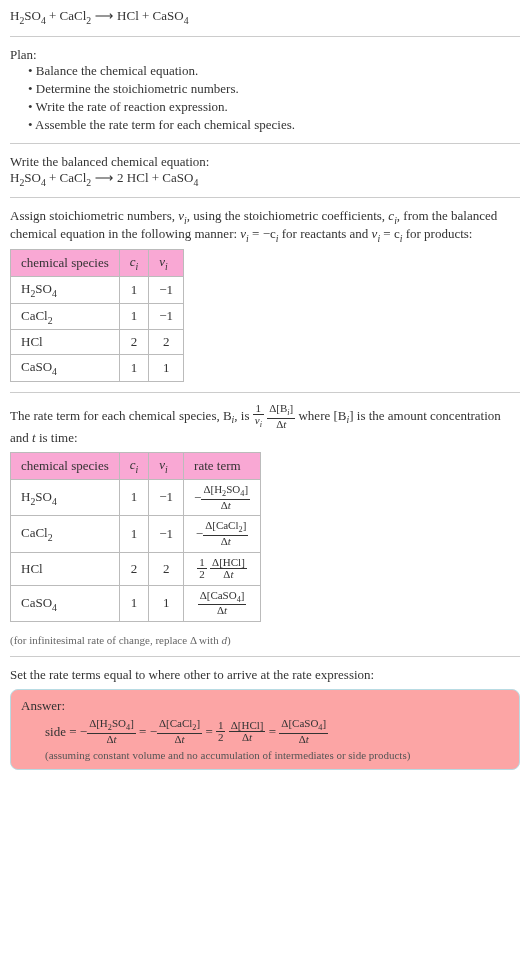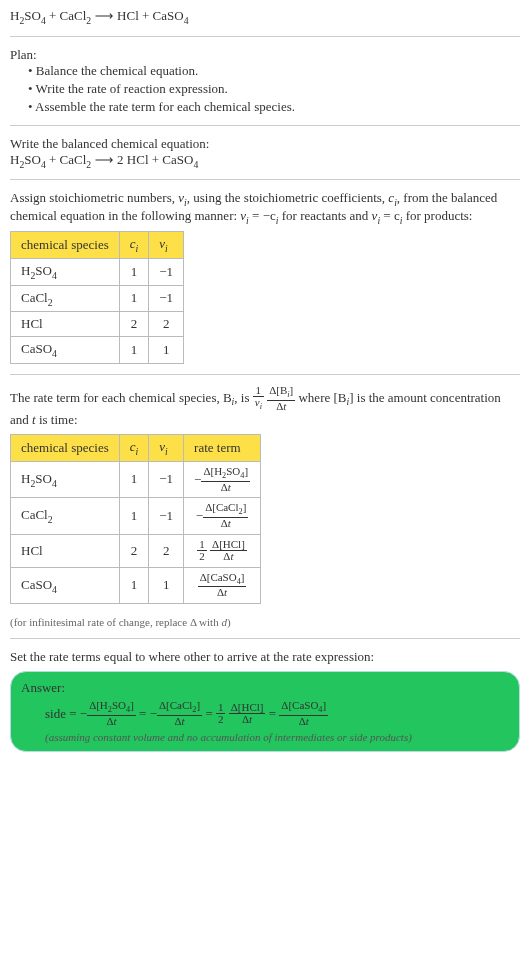--- a/index.html
+++ b/index.html
@@ -27,70 +27,70 @@
       margin-top: 6px;
       margin-bottom: 4px;
     }
     table.data-table th, table.data-table td {
       border: 1px solid #bbb;
       padding: 4px 10px;
       text-align: left;
       font-weight: normal;
       font-size: 13px;
     }
-    table.data-table th { background: #fde047; }
+    table.data-table th { background: #f9a8d4; }
     table.data-table td.center { text-align: center; }
     .frac {
       display: inline-block;
       vertical-align: middle;
       text-align: center;
       font-size: 11px;
       line-height: 1.05;
     }
     .frac .num { display: block; border-bottom: 1px solid #333; padding: 0 2px; }
     .frac .den { display: block; padding: 0 2px; }
     .inline-mid { vertical-align: middle; }
     .note {
       font-size: 11px;
       color: #666;
       margin-top: 12px;
     }
     .answer-box {
-      background: #22c55e;
+      background: #fca5a5;
       border: 1px solid #b8dbe3;
-      border-radius: 16px;
+      border-radius: 8px;
       padding: 8px 10px;
       margin-top: 6px;
     }
     .answer-label { margin-bottom: 4px; }
     .answer-content { padding-left: 24px; }
     .answer-assumption {
       font-size: 11px;
       color: #555;
       margin-top: 4px;
       padding-left: 24px;
-      font-style: italic;
     }
     .italic { font-style: italic; }
   </style>
 </head>
 <body>
 
 <div class="section">
   <div class="formula">
     <span>H</span><sub>2</sub><span>SO</span><sub>4</sub><span> + CaCl</span><sub>2</sub><span class="arrow">  ⟶  </span><span>HCl + CaSO</span><sub>4</sub>
   </div>
 </div>
 
 <hr class="divider">
 
 <div class="section">
   <div>Plan:</div>
   <div class="bullet-list">
     <div class="bullet-row">• <span>Balance the chemical equation.</span></div>
+    <div class="bullet-row">• <span>Determine the stoichiometric numbers.</span></div>
     <div class="bullet-row">• <span>Write the rate of reaction expression.</span></div>
     <div class="bullet-row">• <span>Assemble the rate term for each chemical species.</span></div>
   </div>
 </div>
 
 <hr class="divider">
 
 <div class="section">
   <div>Write the balanced chemical equation:</div>
   <div class="formula">

